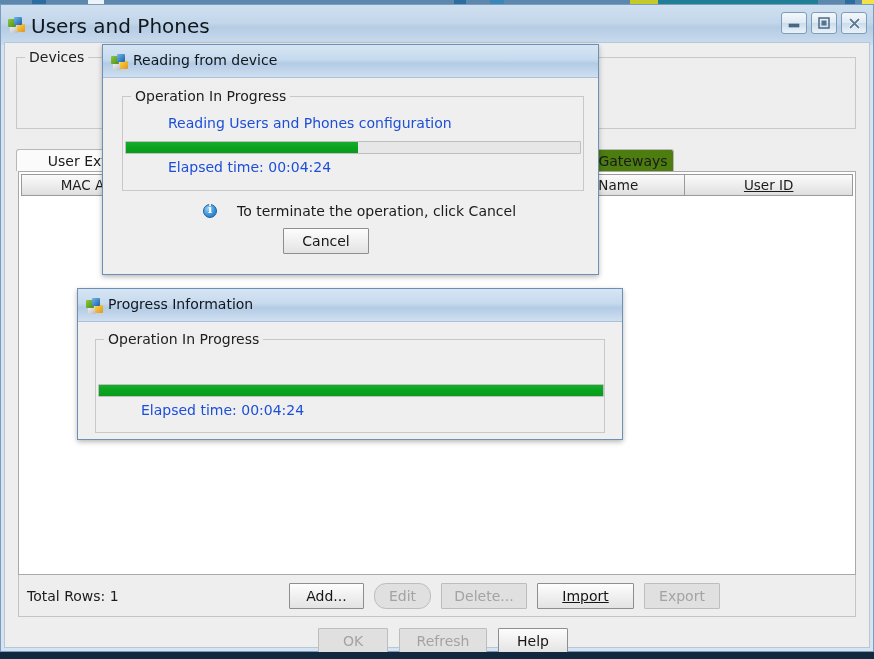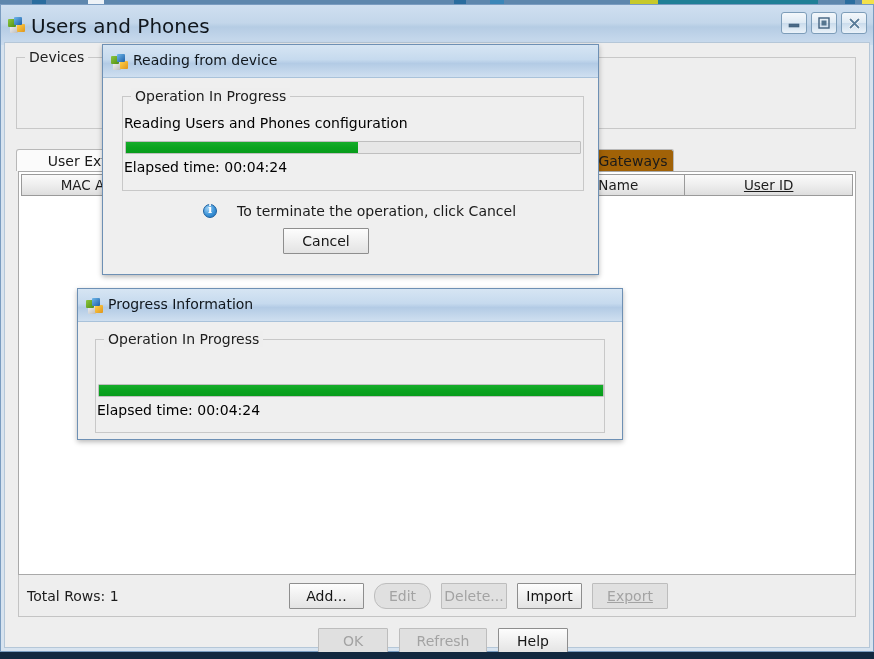--- a/index.html
+++ b/index.html
@@ -87,21 +87,21 @@
 
   
   #devices-group { left: 11px; top: 14px; width: 840px; height: 72px; }
 
   
   .tabstrip {
     position: absolute; left: 11px; top: 106px; width: 840px; height: 22px;
   }
   .tab {
     position: absolute; top: 0; height: 22px;
-    background: #a16207;
+    background: #4d7c0f;
     border: 1px solid #b8b8b8;
     border-bottom: none;
     border-radius: 3px 3px 0 0;
     font-size: 14px; color: #1a1a1a;
     display:flex; align-items:center; justify-content:center;
     padding: 0 8px;
     box-sizing: border-box;
     white-space: nowrap;
     cursor: pointer;
   }
@@ -212,21 +212,21 @@
     box-sizing: border-box;
     overflow: hidden;
   }
   .progress-fill {
     height: 100%;
     background: linear-gradient(to bottom,#16ad2b 0%, #0aa31f 50%, #079c1b 100%);
   }
 
   .dlg-text {
     position: absolute;
-    font-size: 14px; color: #000000; white-space: nowrap;
+    font-size: 14px; color: #1d4ed8; white-space: nowrap; padding-left: 44px;
   }
 
   .info-line {
     position: absolute;
     display: flex; align-items: center; gap: 20px;
     font-size: 14px; color: #1b1b1b; white-space: nowrap;
   }
   .info-icon {
     width: 14px; height: 14px; flex: 0 0 14px;
     border-radius: 50%;
@@ -336,27 +336,27 @@
 
       <div class="footer-bar">
         <div class="total-rows">Total Rows: 1</div>
         <div class="footer-btns">
           <div class="btn" style="width:75px;">
             <span>Add...</span>
           </div>
           <div class="btn disabled" style="width:57px;border-radius:12px;">
             <span>Edit</span>
           </div>
-          <div class="btn disabled" style="width:66px;">
+          <div class="btn disabled" style="width:86px;">
             <span>Delete...</span>
           </div>
-          <div class="btn" style="width:65px;">
+          <div class="btn" style="width:97px;text-decoration:underline;">
             <span>Import</span>
           </div>
-          <div class="btn disabled" style="width:76px;text-decoration:underline;">
+          <div class="btn disabled" style="width:76px;">
             <span>Export</span>
           </div>
         </div>
       </div>
 
       <div class="bottom-btns">
         <div class="btn disabled">
           <span>OK</span>
         </div>
         <div class="btn disabled" style="width:88px;">

